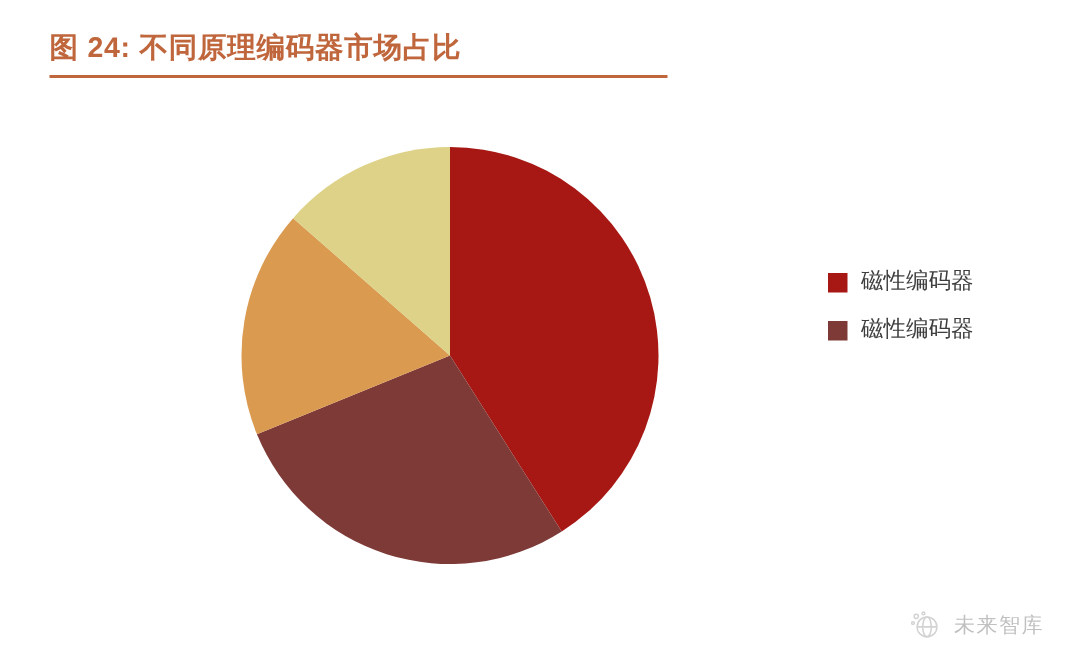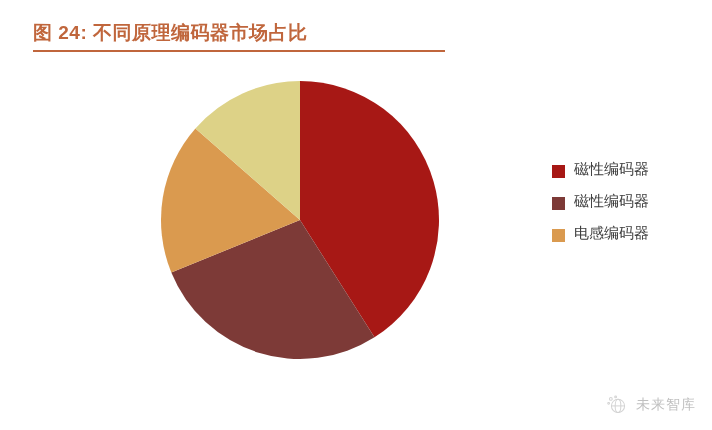--- a/index.html
+++ b/index.html
@@ -34,24 +34,23 @@
     margin-top: 4px;
     width: 412px;
     height: 2px;
     background: #C0663C;
   }
 
   
   #chart-area {
     position: absolute;
     left: 0;
-    top: 35px;
+    top: 52px;
     width: 712px;
     height: 378px;
-    font-family: Liberation Mono, monospace;
   }
   #pie-wrap {
     position: absolute;
     left: 160px;
     top: 45px;
     width: 280px;
     height: 280px;
   }
   #pie-svg {
     display: block;
@@ -81,21 +80,21 @@
     font-size: 15px;
     color: #3d3d3d;
     line-height: 18px;
     white-space: nowrap;
   }
 
   
   #watermark {
     position: absolute;
     right: 16px;
-    bottom: 14px;
+    bottom: 2px;
     display: flex;
     align-items: center;
     opacity: 0.62;
   }
   #watermark-logo {
     width: 22px;
     height: 22px;
     margin-right: 7px;
     flex: 0 0 22px;
   }
@@ -129,24 +128,20 @@
 
   <div id="legend">
     <div class="legend-item">
       <span class="legend-swatch" style="background: rgb(167, 24, 21);"></span>
       <span class="legend-label">磁性编码器</span>
     </div>
     <div class="legend-item">
       <span class="legend-swatch" style="background: rgb(125, 58, 55);"></span>
       <span class="legend-label">磁性编码器</span>
     </div>
-    <div class="legend-item">
-      <span class="legend-swatch" style="background: rgb(218, 154, 79);"></span>
-      <span class="legend-label">电感编码器</span>
-    </div>
   </div>
 
 </div>
 
 <div id="watermark">
   <svg id="watermark-logo" viewBox="0 0 24 24">
     <circle cx="12" cy="13" r="7.2" fill="none" stroke="#b8b8b8" stroke-width="1.1"></circle>
     <ellipse cx="12" cy="13" rx="3.1" ry="7.2" fill="none" stroke="#b8b8b8" stroke-width="1.1"></ellipse>
     <line x1="4.9" y1="13" x2="19.1" y2="13" stroke="#b8b8b8" stroke-width="1.1"></line>
     <circle cx="4.2" cy="5.4" r="1.5" fill="none" stroke="#b8b8b8" stroke-width="1.1"></circle>

